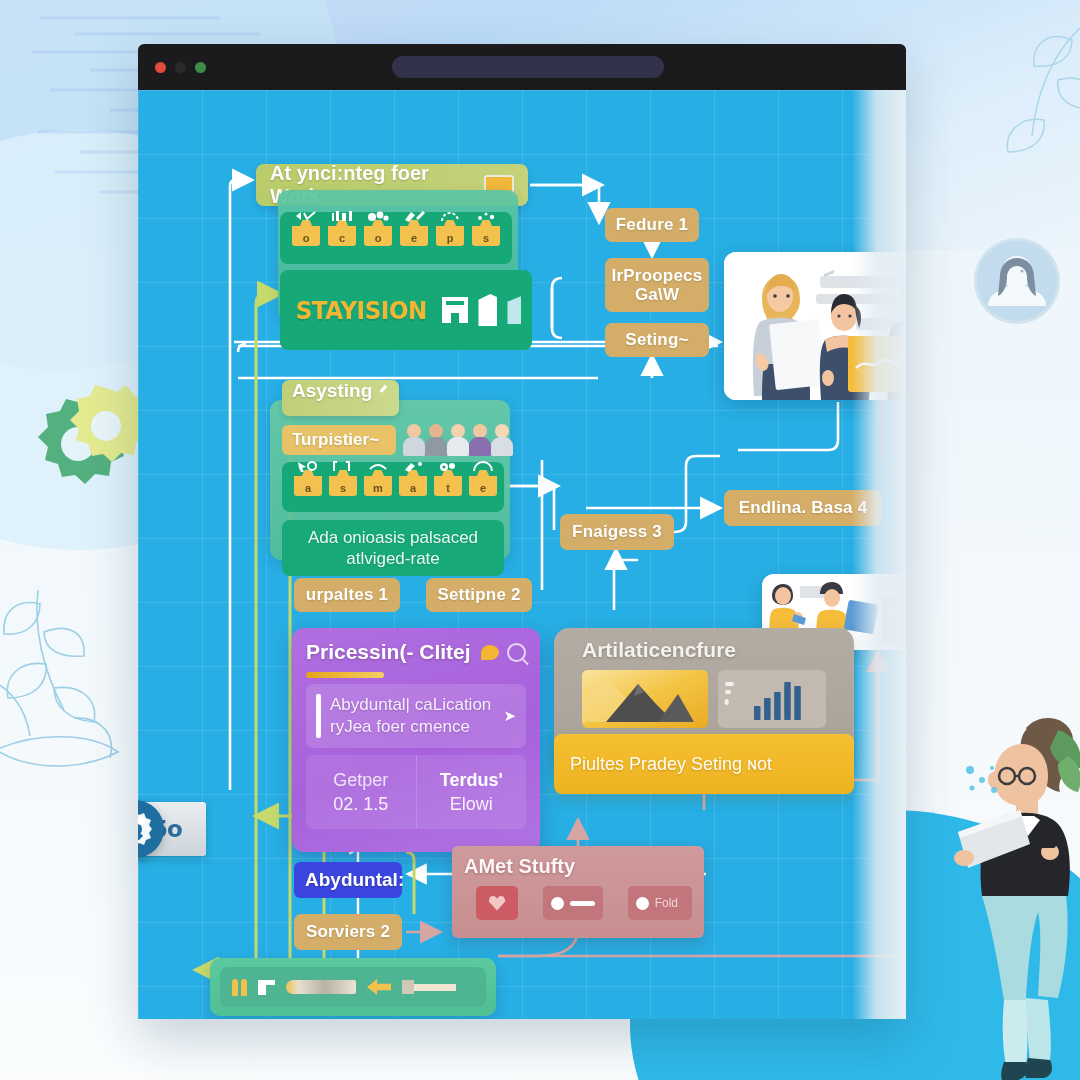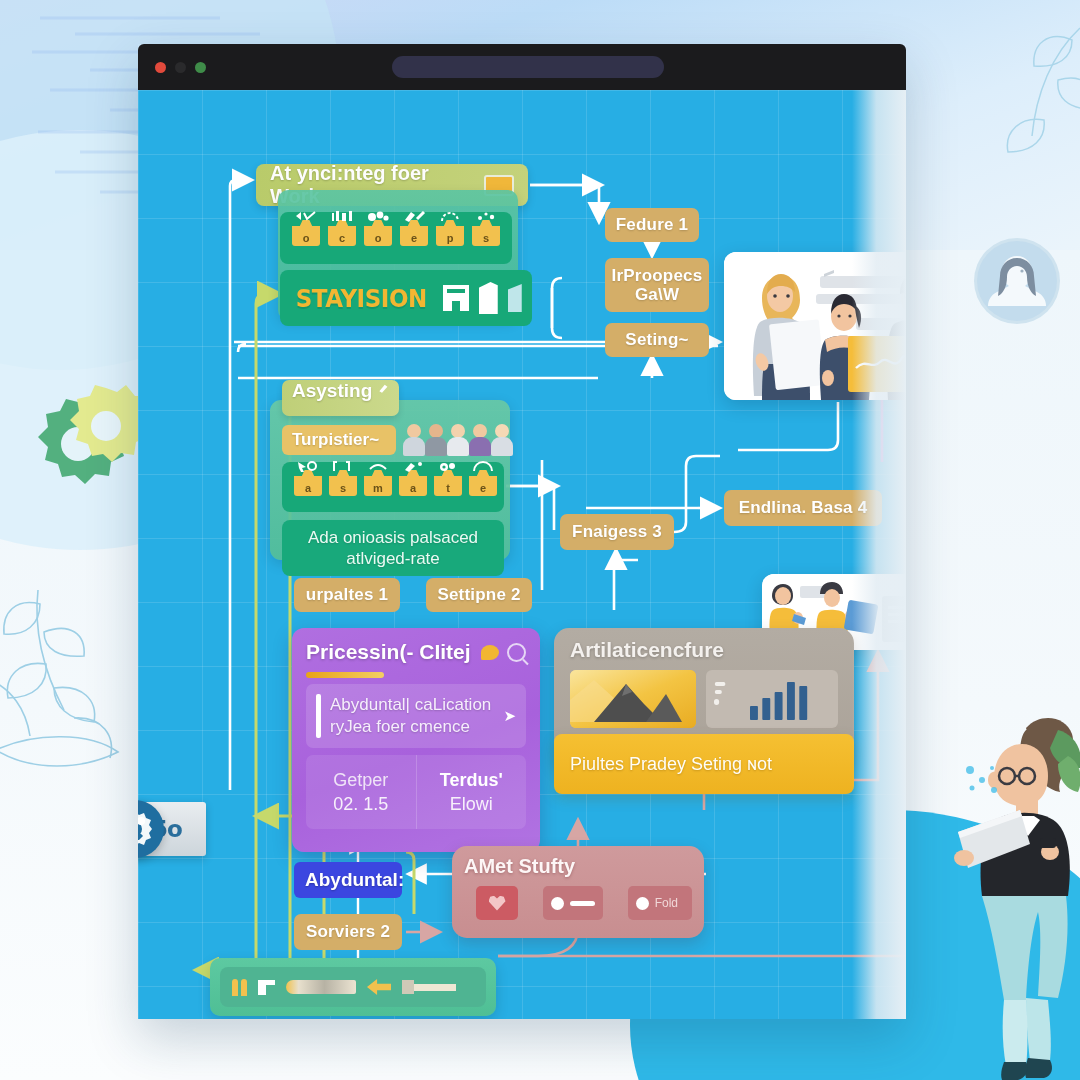--- a/index.html
+++ b/index.html
@@ -103,21 +103,21 @@
   .folder::before{
     content:"";position:absolute;left:0;top:0;width:28px;height:6px;background:#17a878;
     clip-path:polygon(0 0,0 100%,28% 100%,38% 0,62% 0,72% 100%,100% 100%,100% 0);
   }
   .folder span{font-size:11px;color:#6b5218;font-weight:700;line-height:16px;}
   .folder i{
     position:absolute;top:-12px;left:2px;width:24px;height:11px;display:block;
   }
   #banner-stayision{
     position:absolute;left:142px;top:180px;width:232px;height:48px;border-radius:8px;
-    background:#17a878;display:flex;align-items:center;padding:4px 10px;gap:10px;justify-content:center;
+    background:#17a878;display:flex;align-items:center;padding:16px 10px;gap:10px;
   }
   #banner-stayision .bt{
     font-family:"DejaVu Sans", sans-serif;
     font-weight:700;font-size:25px;color:#f2b632;letter-spacing:-.5px;
     text-shadow:0 2px 0 rgba(0,0,0,.1);transform:scaleX(.92);
   }
   .bld{width:26px;height:26px;background:#fff;position:relative;}
   .bld::before{content:"";position:absolute;left:4px;top:4px;width:18px;height:4px;background:#17a878;}
   .bld::after{content:"";position:absolute;left:9px;top:16px;width:8px;height:10px;background:#17a878;}
   .bld2{width:19px;height:32px;background:#fff;clip-path:polygon(0 18%,62% 0,100% 10%,100% 100%,0 100%);}
@@ -194,21 +194,21 @@
   }
   #purple-foot .col{flex:1;display:flex;flex-direction:column;align-items:center;justify-content:center;gap:3px;}
   #purple-foot .col:first-child{border-right:1px solid rgba(255,255,255,.18);}
   #purple-foot .k{color:#efe3f7;font-size:18px;}
   #purple-foot .v{color:#f7f0fb;font-size:18px;}
   #purple-foot .col.b .k{font-weight:700;color:#fff;}
   
   #card-grey{
     left:416px;top:538px;width:300px;height:140px;border-radius:15px;
     background:linear-gradient(180deg,#b3aca3,#aaa298);
-    box-shadow:0 6px 16px rgba(0,0,0,.17);padding:10px 16px;box-sizing:border-box;
+    box-shadow:0 6px 16px rgba(0,0,0,.17);padding:10px 28px;box-sizing:border-box;
   }
   #card-grey .t{color:#f4f1ee;font-size:21px;font-weight:600;text-shadow:0 1px 3px rgba(0,0,0,.25);}
   #grey-row{margin-top:8px;display:flex;gap:10px;}
   #thumb-mountain{
     width:126px;height:58px;border-radius:6px;overflow:hidden;position:relative;
     background:linear-gradient(135deg,#f8dc8e 0%,#f2c23c 45%,#eab12a 100%);
   }
   #thumb-chart{
     flex:1;height:58px;border-radius:6px;background:#c2bab1;position:relative;overflow:hidden;
   }
@@ -222,21 +222,21 @@
   #node-yellow span{color:#fffdf6;font-size:18px;line-height:1.35;text-shadow:0 1px 2px rgba(120,80,0,.35);}
   
   #node-interhoy{
     left:156px;top:772px;width:108px;height:36px;border-radius:6px;background:#3b46e0;
     display:flex;align-items:center;padding:0 11px;color:#fff;font-size:19px;font-weight:600;
     text-shadow:0 1px 2px rgba(0,0,0,.25);
   }
   #node-sorviers{left:156px;top:824px;width:108px;height:36px;}
   
   #card-rose{
-    left:314px;top:756px;width:252px;height:92px;border-radius:15px;
+    left:314px;top:756px;width:252px;height:92px;border-radius:6px;
     background:linear-gradient(180deg,#cf9a9c,#c88e90);
     box-shadow:0 6px 16px rgba(80,20,25,.18);padding:9px 12px;box-sizing:border-box;
   }
   #card-rose .t{color:#fdf6f6;font-size:20px;font-weight:600;text-shadow:0 1px 3px rgba(90,30,35,.35);}
   #rose-row{margin-top:8px;display:flex;gap:25px;align-items:center;margin-left:12px;}
   #rose-swatch{
     width:42px;height:34px;border-radius:5px;background:#cc5b63;display:flex;align-items:center;justify-content:center;
   }
   #rose-heart{width:17px;height:15px;background:#f3c6c7;clip-path:polygon(50% 100%,0 38%,10% 8%,32% 2%,50% 20%,68% 2%,90% 8%,100% 38%);}
   .rose-slider{

